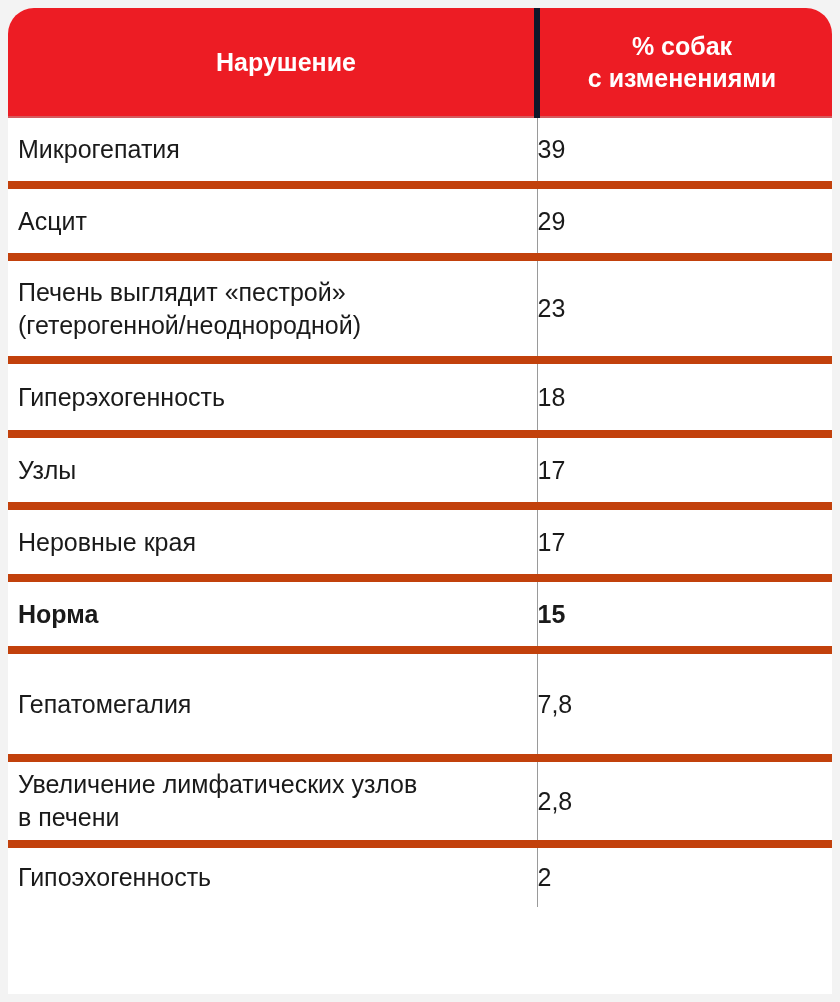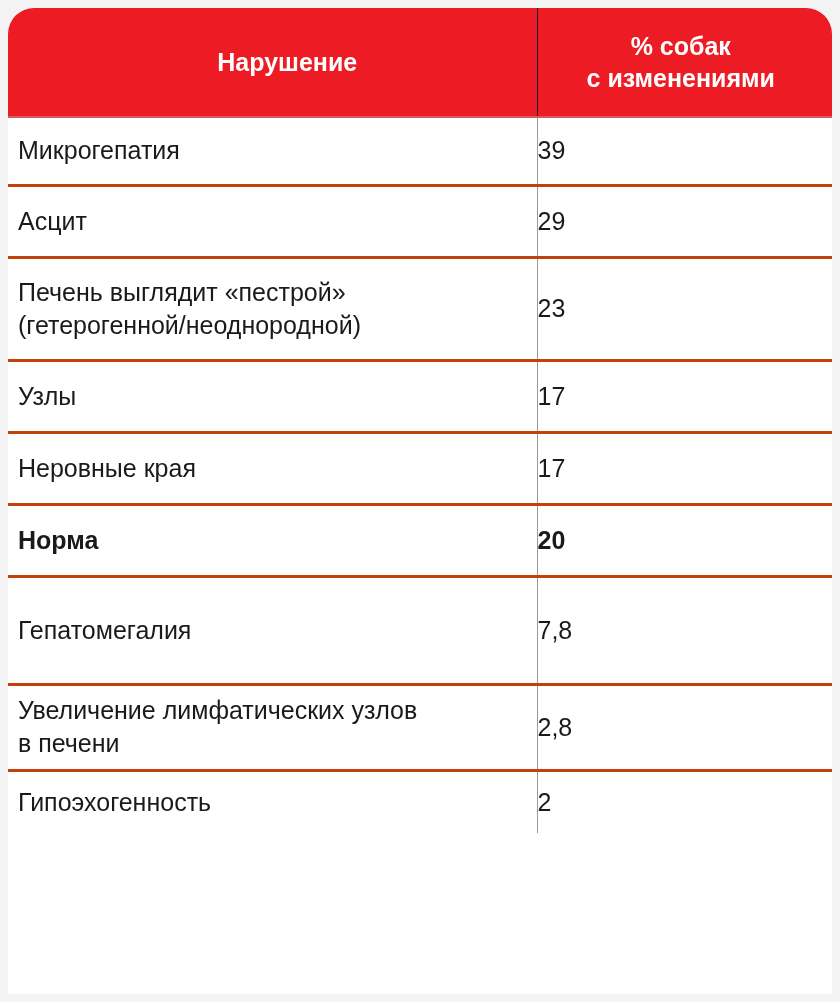--- a/index.html
+++ b/index.html
@@ -12,26 +12,26 @@
     background: #ffffff; border-radius: 26px 26px 0 0; overflow: hidden;
   }
   table { border-collapse: collapse; width: 824px; table-layout: fixed; }
   col.c1 { width: 529px; }
   col.c2 { width: 295px; }
   thead th {
     background: #ed1c24; color: #ffffff; font-weight: bold; font-size: 25px;
     height: 108px; padding: 0; text-align: center; line-height: 32px;
     border-bottom: 2px solid #d65a5e;
   }
-  thead th.c1h { border-right: 1px solid #0f172a; padding-left: 30px; }
+  thead th.c1h { border-right: 6px solid #0f172a; padding-left: 30px; }
   thead th.c2h { padding-right: 8px; }
   .hdr-line { display: block; }
   tbody td {
     font-size: 25px; color: #1a1a1a; padding: 0;
-    border-bottom: 3px solid #c2410c; line-height: 33px;
+    border-bottom: 8px solid #c2410c; line-height: 33px;
   }
   tbody tr:last-child td { border-bottom: none; }
   tbody td.label { padding-left: 10px; border-right: 1px solid #9a9a9a; }
   tbody td.value { text-align: left; padding-right: 6px; }
   .nl { display: block; }
 </style>
 </head>
 <body>
 
 <div class="card">
@@ -64,37 +64,43 @@
           </td>
           <td class="value">29</td>
         </tr>
         <tr style="height: 103px;">
           <td class="label">
             <span class="nl">Печень выглядит «пестрой»</span>
             <span class="nl">(гетерогенной/неоднородной)</span>
           </td>
           <td class="value">23</td>
         </tr>
+        <tr style="height: 74px;">
+          <td class="label">
+            <span class="nl">Гиперэхогенность</span>
+          </td>
+          <td class="value">18</td>
+        </tr>
         <tr style="height: 72px;">
           <td class="label">
             <span class="nl">Узлы</span>
           </td>
           <td class="value">17</td>
         </tr>
         <tr style="height: 72px;">
           <td class="label">
             <span class="nl">Неровные края</span>
           </td>
           <td class="value">17</td>
         </tr>
         <tr style="height: 72px; font-weight: bold;">
           <td class="label">
             <span class="nl">Норма</span>
           </td>
-          <td class="value">20</td>
+          <td class="value">15</td>
         </tr>
         <tr style="height: 108px; margin-top: 11px;">
           <td class="label">
             <span class="nl">Гепатомегалия</span>
           </td>
           <td class="value">7,8</td>
         </tr>
         <tr style="height: 86px;">
           <td class="label">
             <span class="nl">Увеличение лимфатических узлов</span>

